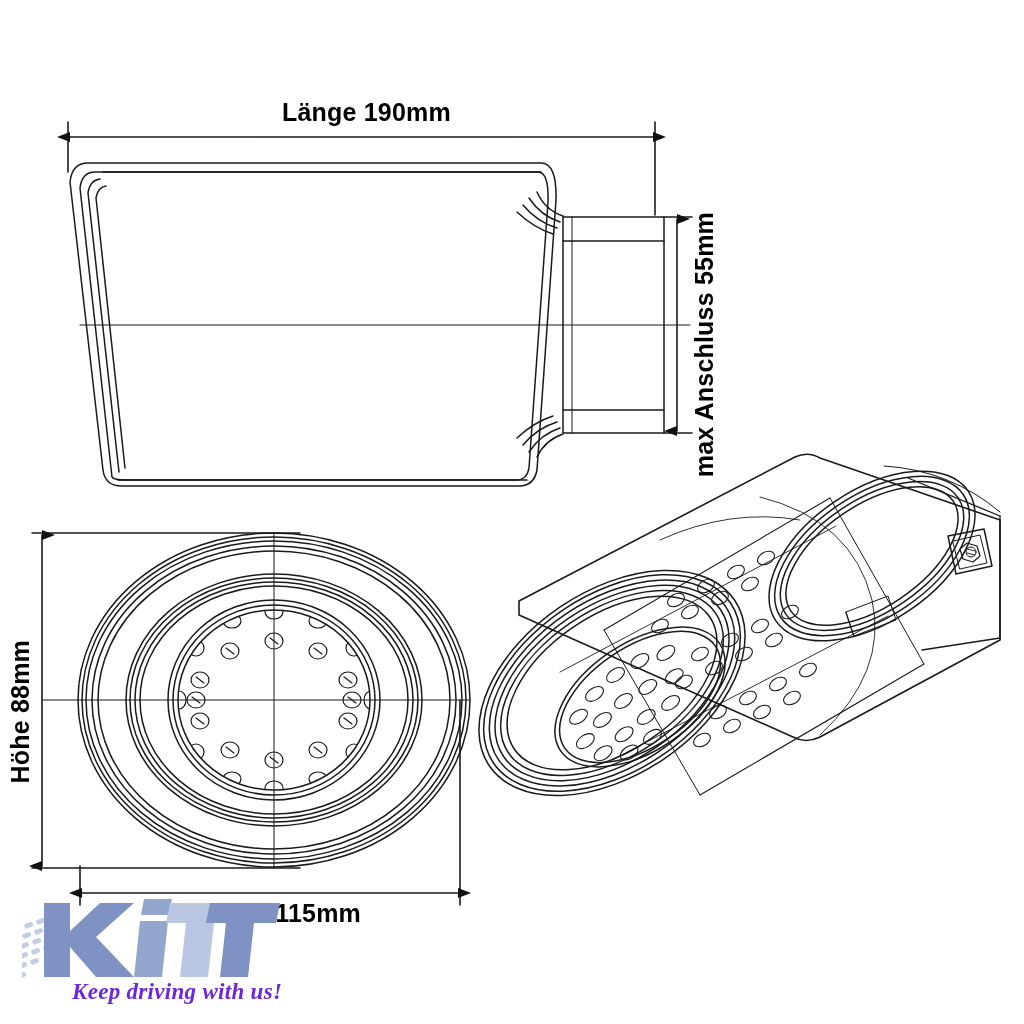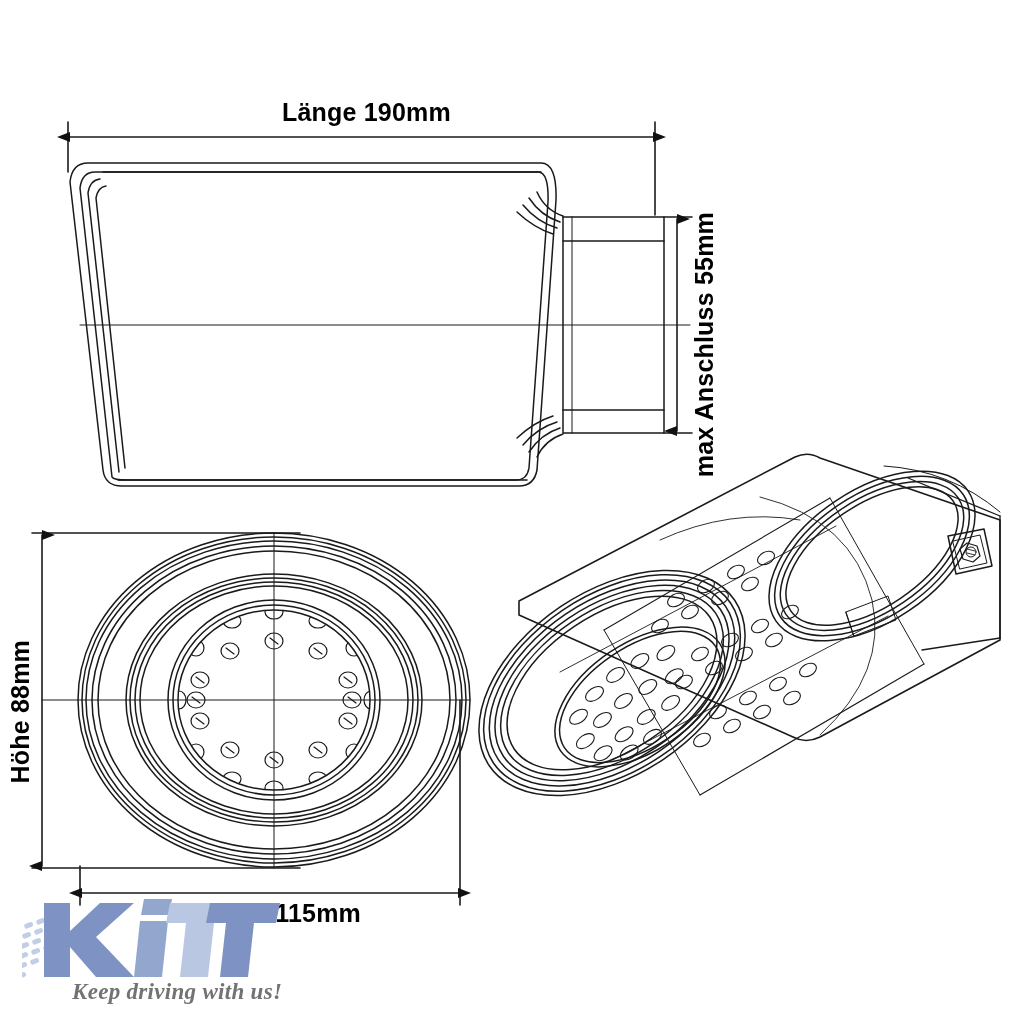--- a/index.html
+++ b/index.html
@@ -74,21 +74,21 @@
     height: 88px;
   }
   #logo-tagline {
     position: absolute;
     left: 50px;
     top: 86px;
     font-family: "Liberation Serif", serif;
     font-style: italic;
     font-weight: 700;
     font-size: 23px;
-    color: #737373;
+    color: #6d28d9;
     white-space: nowrap;
     letter-spacing: 0.3px;
   }
 </style>
 </head>
 <body>
 
 <div id="sheet">
 
   <svg id="drawing-svg" viewBox="0 0 1024 1024">

